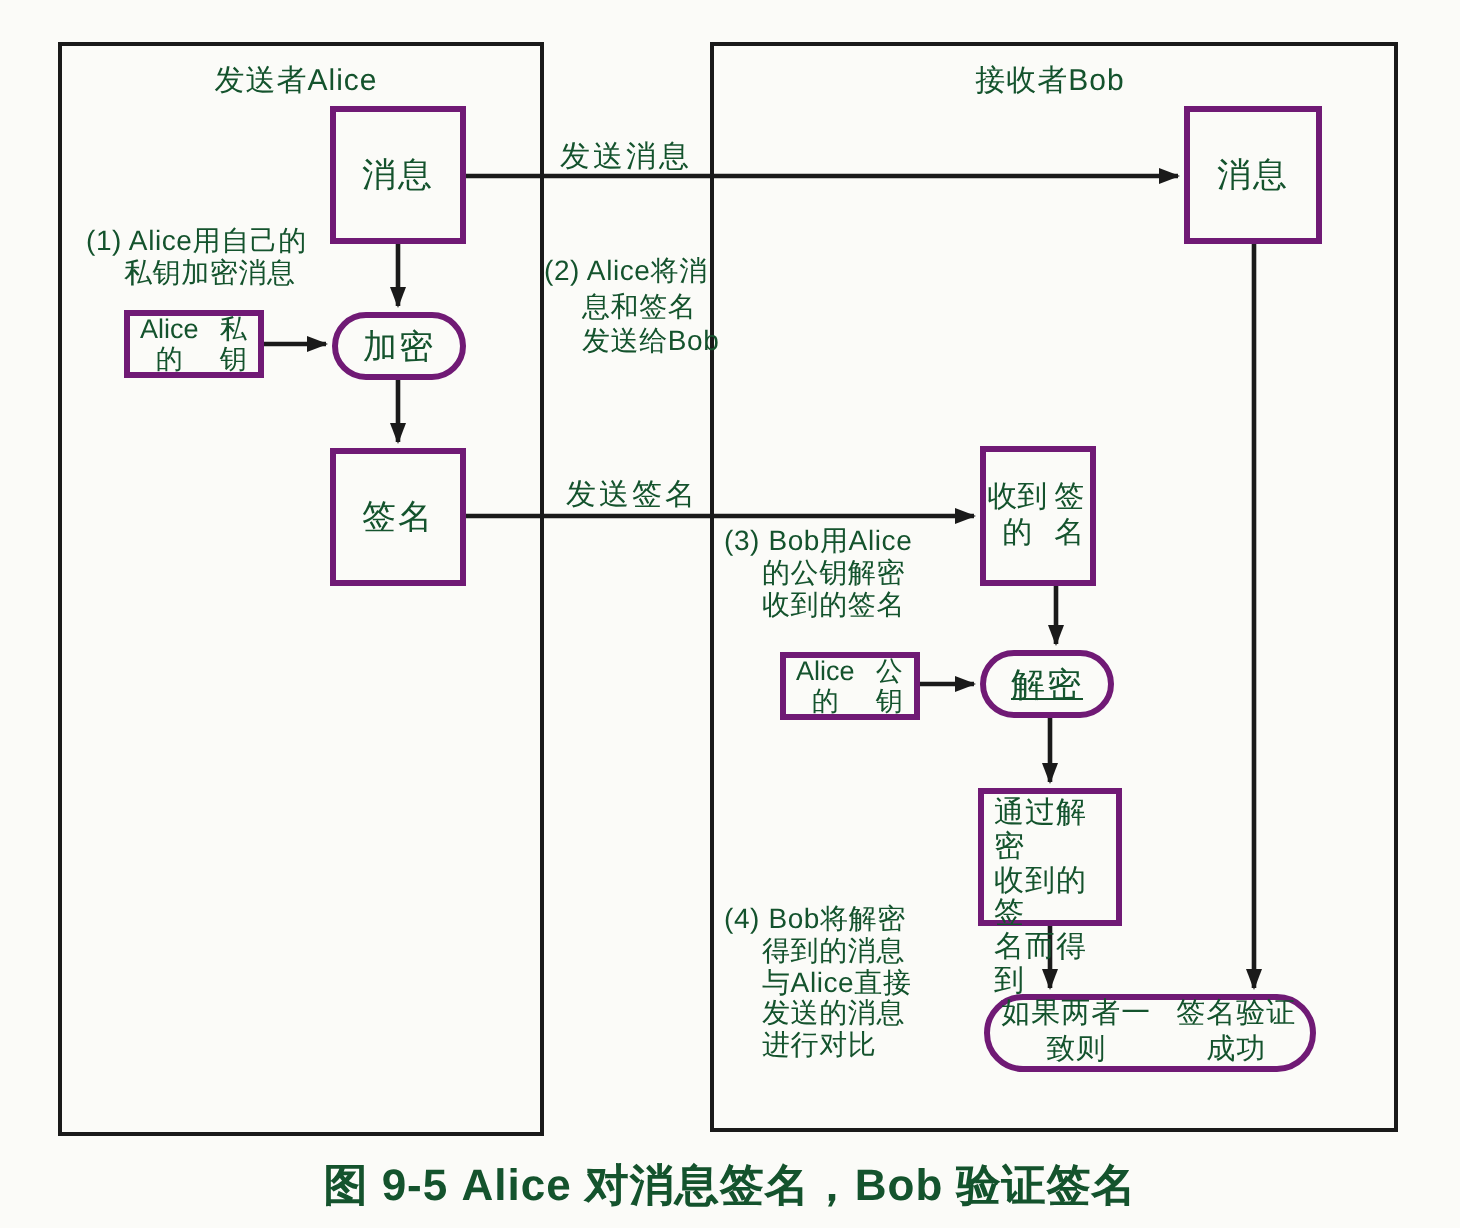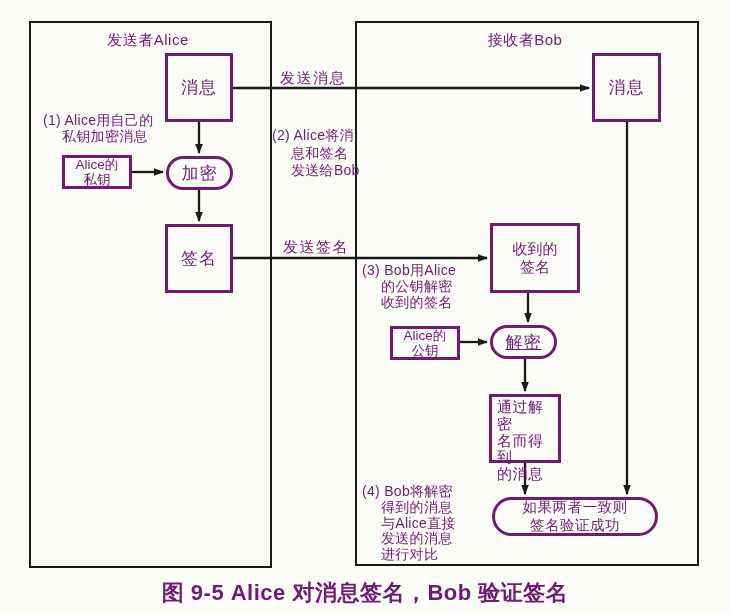--- a/index.html
+++ b/index.html
@@ -1,40 +1,40 @@
 <!DOCTYPE html>
 <html><head>
 <meta charset="utf-8">
 <style>
   html,body{margin:0;padding:0;background:#ffffff;}
   #page{
     position:relative;
     width:730px;height:614px;
     background:#fbfbf8;
     font-family:"Liberation Sans","DejaVu Sans",sans-serif;
-    color:#701a75;
+    color:#14532d;
     overflow:hidden;
   }
   .outer-box{
     position:absolute;
     border:2.5px solid #1a1a1a;
     background:transparent;
   }
   .node{
     position:absolute;
     border:3px solid #701a75;
     background:#fbfbf8;
     display:flex;align-items:center;justify-content:center;
     text-align:center;
     box-sizing:border-box;
     font-size:17px;
     letter-spacing:1px;
   }
   .stadium{border-radius:18px;}
-  .two-line{flex-direction:column;font-size:13.5px;letter-spacing:0;line-height:15.5px;}
+  .two-line{font-size:13.5px;letter-spacing:0;line-height:15.5px;}
   .rs-line{line-height:18px;font-size:15px;}
   .ml-box{
     flex-direction:column;align-items:flex-start;justify-content:flex-start;
     padding:2px 0 12px 5px;font-size:15px;letter-spacing:0.5px;line-height:16.8px;
     text-align:left;
   }
   .title{
     position:absolute;
     font-size:15px;
     letter-spacing:0.5px;
@@ -98,31 +98,32 @@
 
   <div class="node" style="left:165px;top:53px;width:68px;height:69px;">消息</div>
   <div class="node two-line" style="left:62px;top:155px;width:70px;height:34px;">
     <span>Alice的</span>
     <span>私钥</span>
   </div>
   <div class="node stadium" style="left:166px;top:156px;width:67px;height:34px;">加密</div>
   <div class="node" style="left:165px;top:224px;width:68px;height:69px;">签名</div>
 
   <div class="node" style="left:592px;top:53px;width:69px;height:69px;">消息</div>
-  <div class="node two-line rs-line" style="left:490px;top:223px;width:90px;height:70px;">
+  <div class="node two-line rs-line" style="left:490px;top:223px;width:58px;height:70px;">
     <span>收到的</span>
     <span>签名</span>
   </div>
   <div class="node two-line" style="left:390px;top:326px;width:70px;height:34px;">
     <span>Alice的</span>
     <span>公钥</span>
   </div>
   <div class="node stadium" style="left:490px;top:325px;width:67px;height:34px;text-decoration:underline;">解密</div>
   <div class="node ml-box" style="left:489px;top:394px;width:72px;height:69px;">
     <span>通过解密</span>
+    <span>收到的签</span>
     <span>名而得到</span>
     <span>的消息</span>
   </div>
   <div class="node stadium two-line verify-text" style="left:492px;top:497px;width:166px;height:39px;border-radius:20px;">
     <span>如果两者一致则</span>
     <span>签名验证成功</span>
   </div>
 
   <div class="edge-label" style="left:280px;top:69px;">发送消息</div>
   <div class="edge-label" style="left:283px;top:238px;">发送签名</div>
@@ -134,21 +135,21 @@
   <div class="ann wide" style="left:272px;top:127px;">
     <div>(2) Alice将消</div>
     <div class="indent">息和签名</div>
     <div class="indent">发送给Bob</div>
   </div>
   <div class="ann" style="left:362px;top:263px;">
     <div>(3) Bob用Alice</div>
     <div class="indent">的公钥解密</div>
     <div class="indent">收到的签名</div>
   </div>
-  <div class="ann" style="left:362px;top:452px;margin-top:32px;">
+  <div class="ann" style="left:362px;top:452px;">
     <div>(4) Bob将解密</div>
     <div class="indent">得到的消息</div>
     <div class="indent">与Alice直接</div>
     <div class="indent">发送的消息</div>
     <div class="indent">进行对比</div>
   </div>
 
   <div id="caption">图 9-5   Alice 对消息签名，Bob 验证签名</div>
 
 </div>

